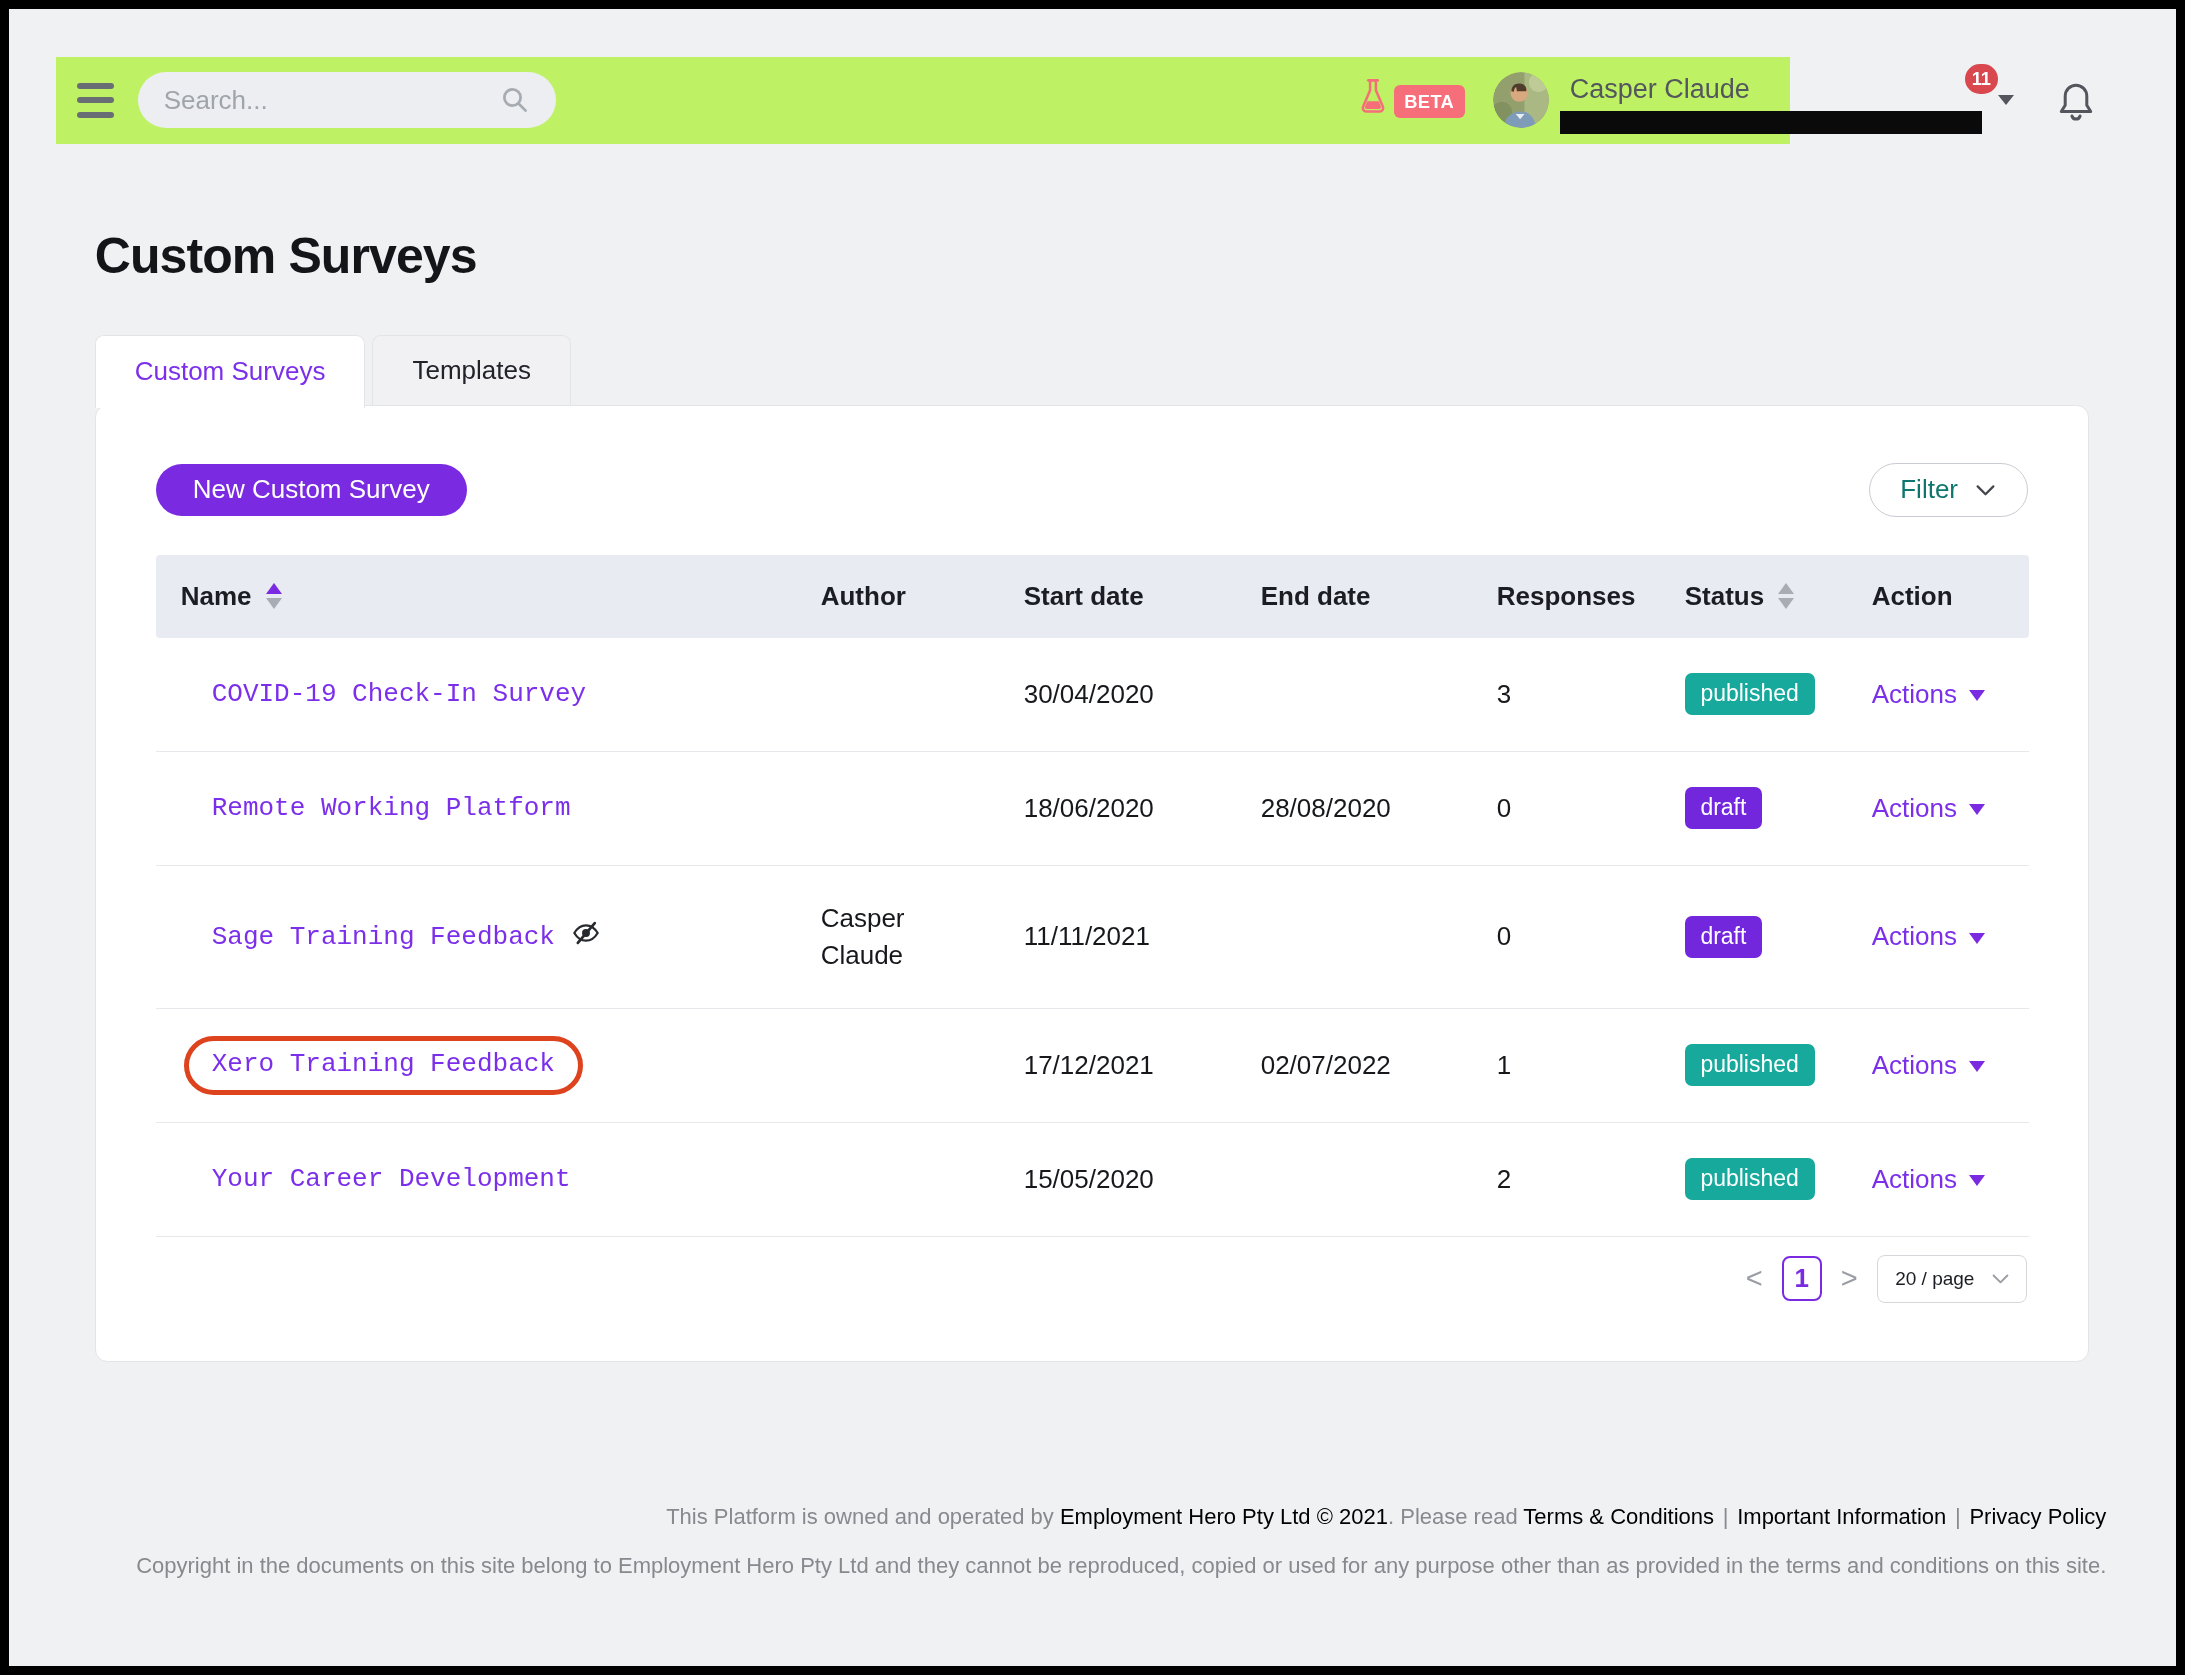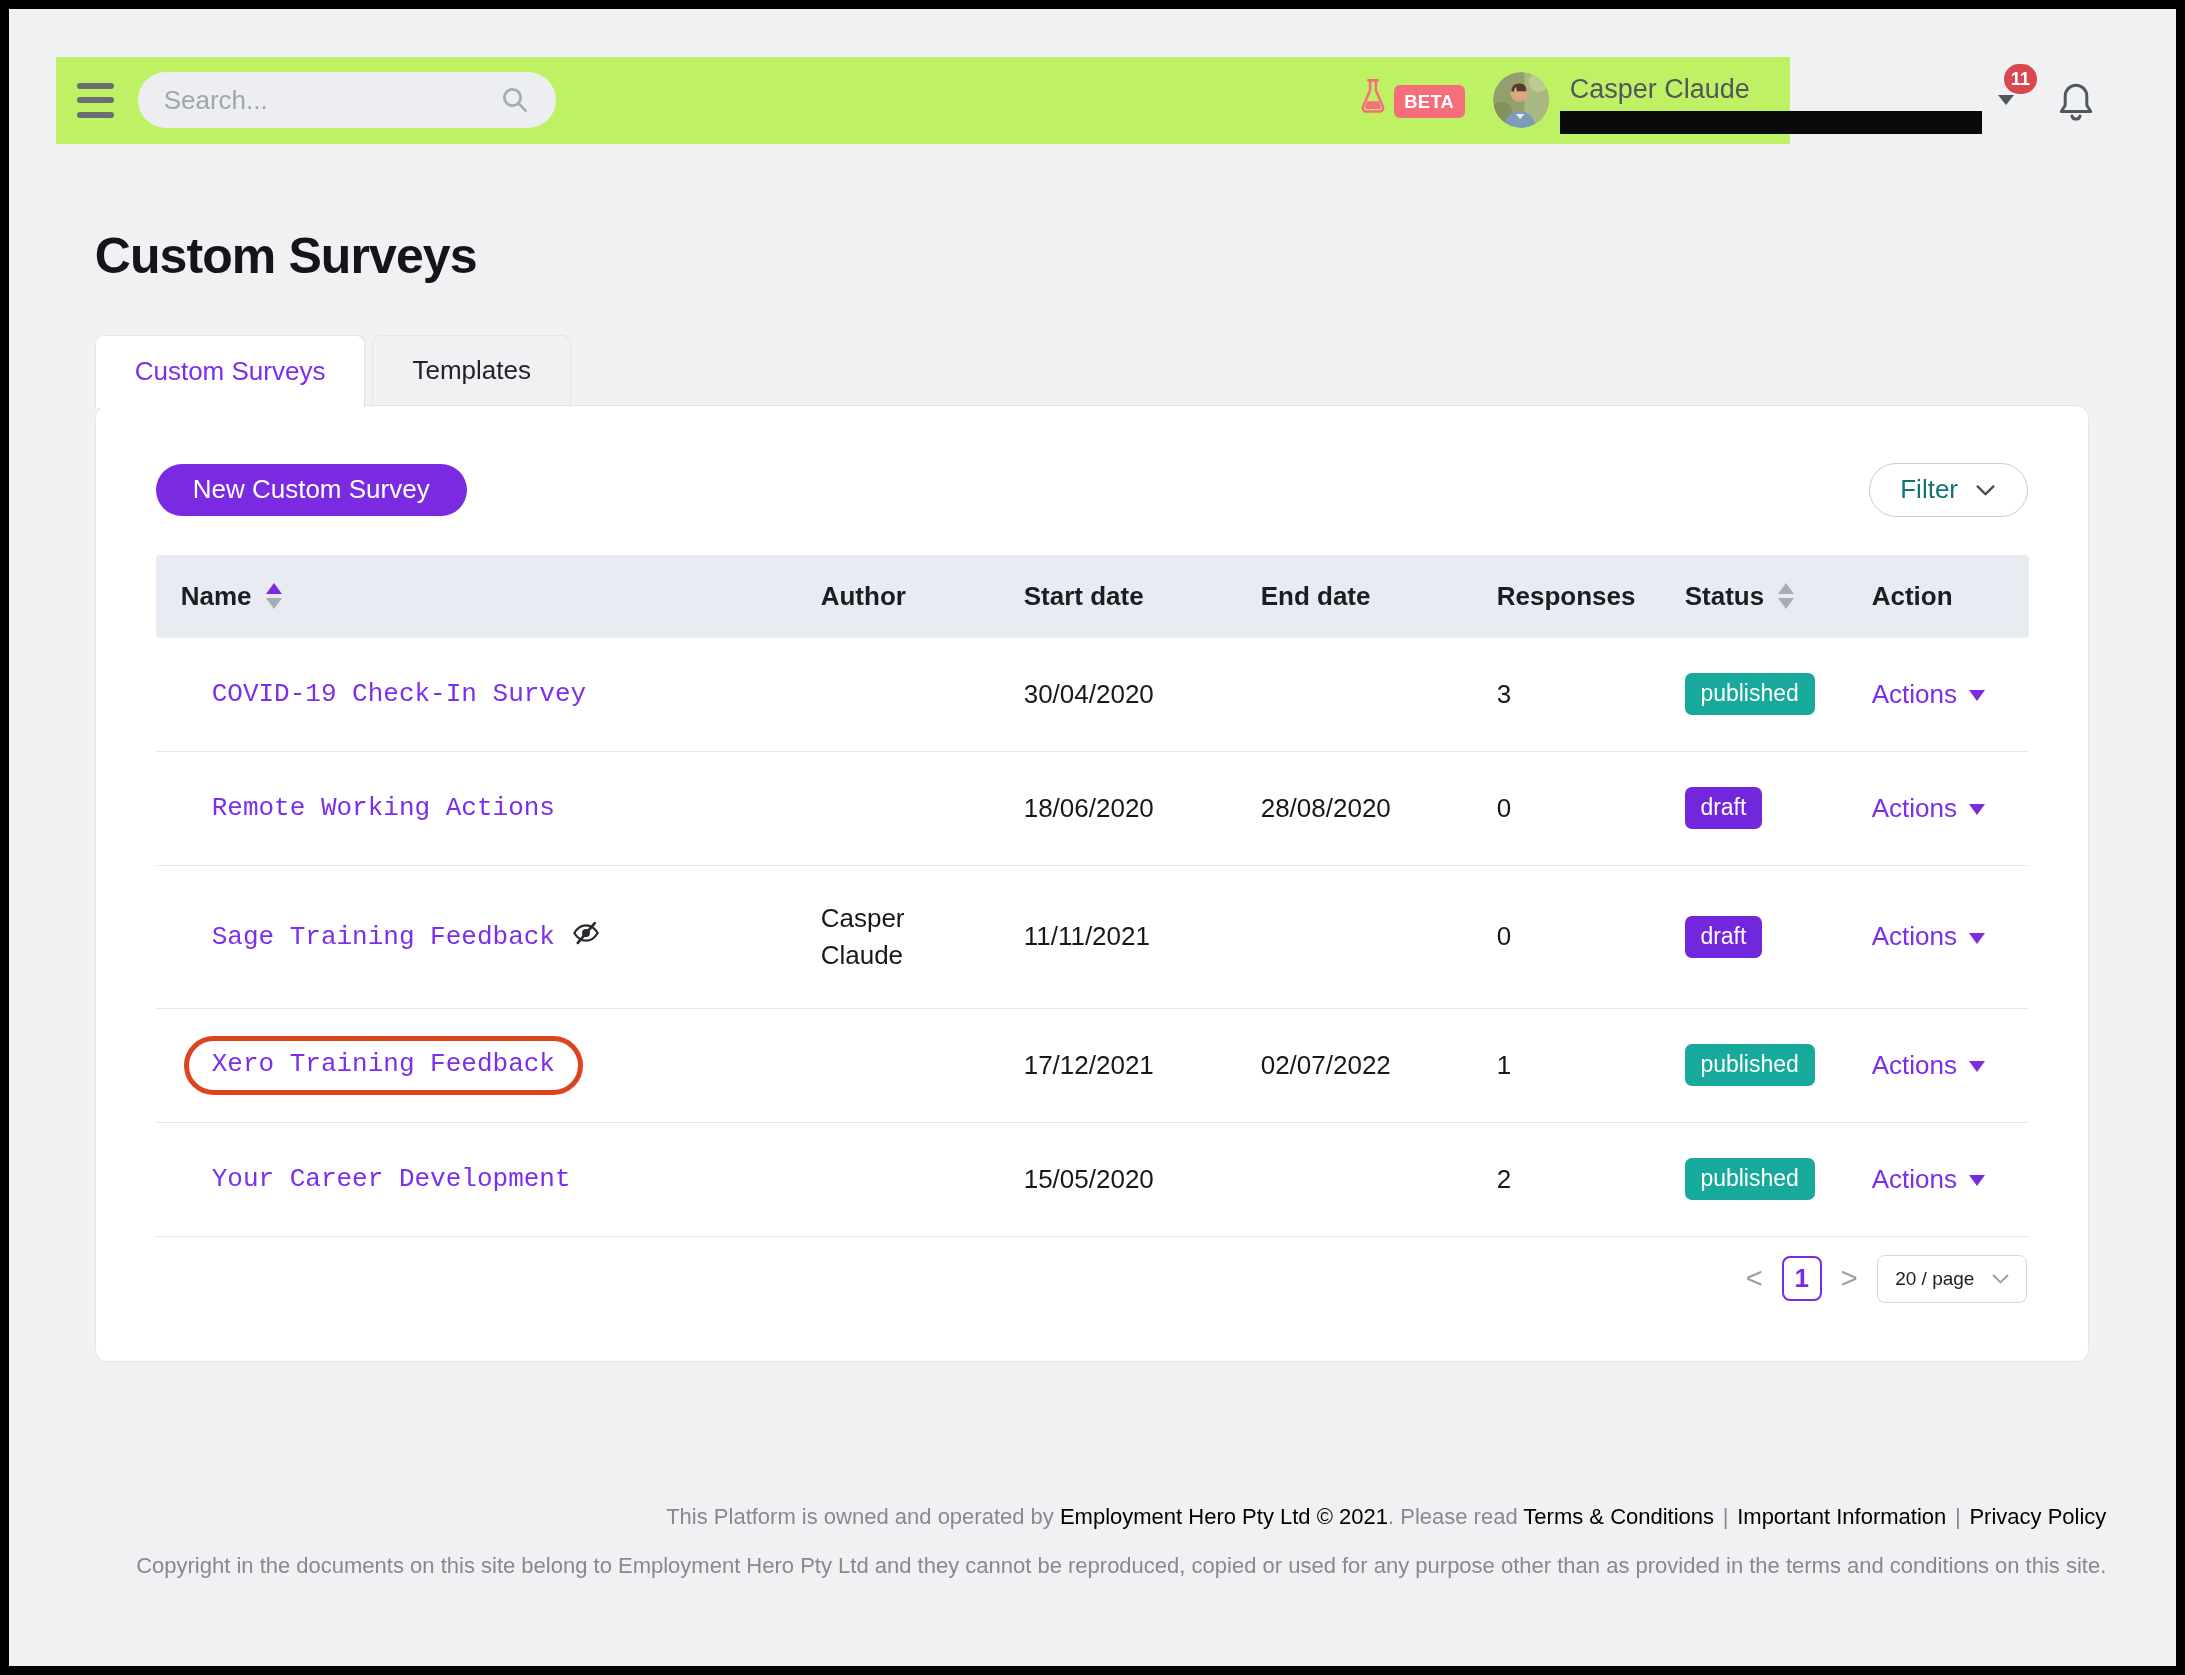--- a/index.html
+++ b/index.html
@@ -14,21 +14,21 @@
   .search-pill input { position:absolute; left:26px; top:0; width:332px; height:56px; border:0; background:transparent; outline:none; font-size:26px; font-family:"Liberation Sans",sans-serif; color:#3c4046; }
   .search-pill input::placeholder { color:#a0a5ac; }
   .search-icon { position:absolute; right:26px; top:13px; }
   .beta-group { position:absolute; left:1303px; top:21px; display:flex; align-items:flex-end; gap:7px; cursor:pointer; }
   .beta-badge { background:#f66e79; color:#fff; font-size:18.3px; font-weight:700; letter-spacing:0.4px; padding:5.2px 10.5px; border-radius:6.1px; }
   .avatar { position:absolute; left:1437px; top:15.7px; width:56px; height:56px; border-radius:50%; overflow:hidden; }
   .user-name { position:absolute; left:1514px; top:17.5px; font-size:27px; color:#53565c; }
   .redaction { position:absolute; left:1504px; top:54px; width:422px; height:23px; background:#0a0a0a; }
   .user-caret { position:absolute; left:1942px; top:38px; width:0; height:0; border-left:8.7px solid transparent; border-right:8.7px solid transparent; border-top:10.5px solid #53565c; cursor:pointer; }
   .bell { position:absolute; left:2000px; top:23px; cursor:pointer; }
-  .notif-badge { position:absolute; left:1948px; top:7px; min-width:32px; height:30px; background:#d9474f; border-radius:15px; color:#fff; font-size:18.3px; font-weight:700; display:flex; align-items:center; justify-content:center; padding:0 7px; }
+  .notif-badge { position:absolute; left:1909px; top:7px; min-width:32px; height:30px; background:#d9474f; border-radius:15px; color:#fff; font-size:18.3px; font-weight:700; display:flex; align-items:center; justify-content:center; padding:0 7px; }
 
   
   .page-title { position:absolute; left:86px; top:218px; font-size:50px; font-weight:800; color:#141519; letter-spacing:-0.9px; }
   .tabs { position:absolute; left:86px; top:326px; display:flex; gap:7px; z-index:3; }
   .tab { height:70px; padding:0 39px; display:flex; align-items:center; font-size:26px; border:1.7px solid #e3e4e8; border-bottom:none; border-radius:8.7px 8.7px 0 0; background:#f1f1f4; color:#212328; cursor:pointer; }
   .tab.active { background:#fff; color:#7c2fea; height:73px; }
 
   
   .card { position:absolute; left:86px; top:396px; width:1994px; height:957px; background:#fff; border:1.7px solid #e3e4e8; border-radius:12.2px; z-index:2; }
   .btn-primary { position:absolute; left:60px; top:58px; height:52px; padding:8px 37px; background:#7a2be2; color:#fff; font-size:26px; font-family:"Liberation Sans",sans-serif; border:0; border-radius:26px; cursor:pointer; }
@@ -193,21 +193,21 @@
     <div>3</div>
     <div><span class="badge published">published</span></div>
     <div class="actions-cell">
       <span>Actions</span>
       <span class="actions-tri"></span>
     </div>
   </div>
 
   <div class="trow">
     <div class="name-cell">
-      <a class="survey-link">Remote Working Actions</a>
+      <a class="survey-link">Remote Working Platform</a>
 
     </div>
     <div class="author-cell"></div>
     <div>18/06/2020</div>
     <div>28/08/2020</div>
     <div>0</div>
     <div><span class="badge draft">draft</span></div>
     <div class="actions-cell">
       <span>Actions</span>
       <span class="actions-tri"></span>

